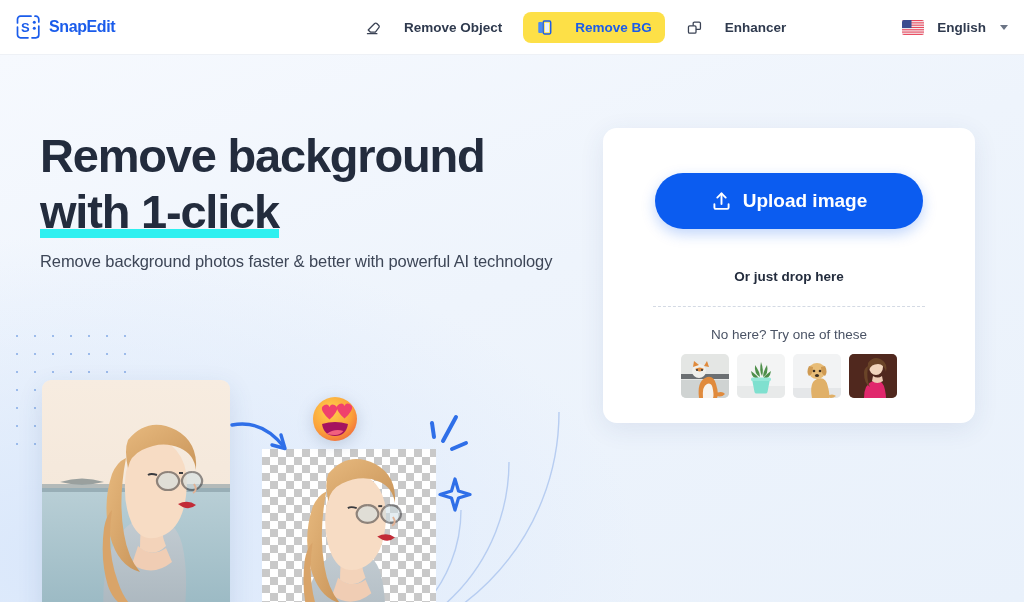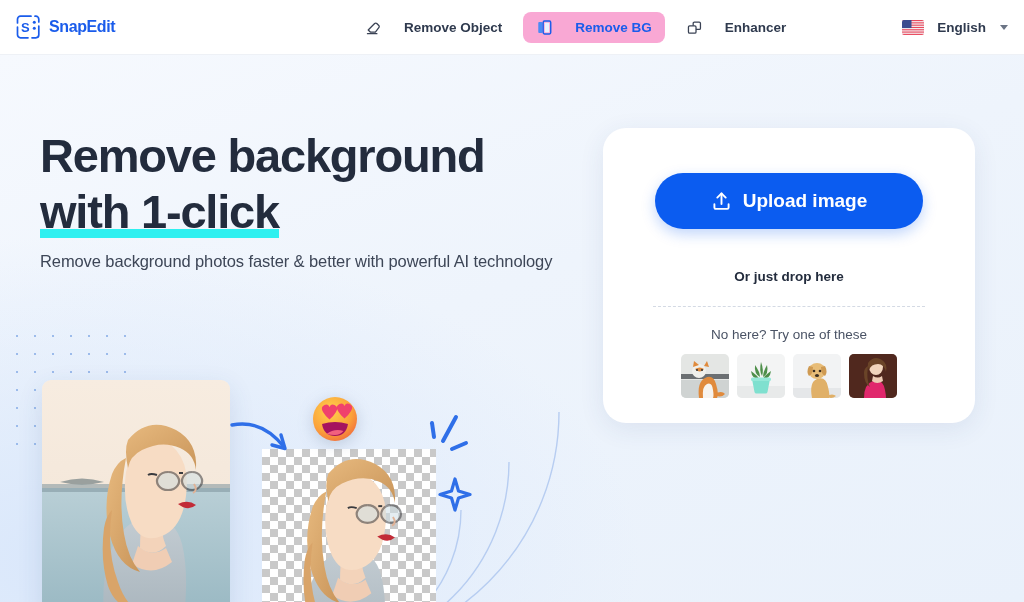--- a/index.html
+++ b/index.html
@@ -66,21 +66,21 @@
     gap: 22px;
     padding: 7px 13px;
     border-radius: 8px;
     font-size: 13.5px;
     font-weight: bold;
     color: #2f3a4e;
     cursor: pointer;
     white-space: nowrap;
   }
   .nav-item.active {
-    background: #f9a8d4;
+    background: #fde047;
     color: #1a5ceb;
   }
   .nav-icon { display: flex; width: 17px; height: 17px; flex: 0 0 17px; }
 
   .lang {
     position: absolute;
     right: 16px;
     display: flex;
     align-items: center;
     gap: 13px;
@@ -169,21 +169,21 @@
     letter-spacing: -0.1px;
   }
 
   
   .upload-card {
     position: absolute;
     left: 603px; top: 73px;
     width: 372px;
     height: 295px;
     background: #ffffff;
-    border-radius: 23px;
+    border-radius: 14px;
     box-shadow: 0 6px 26px rgba(40,70,120,.09);
     z-index: 20;
     padding: 45px 50px 0 50px;
   }
   .upload-btn {
     width: 268px;
     height: 56px;
     margin: 0 auto;
     background: #0b5cf0;
     border: none;

